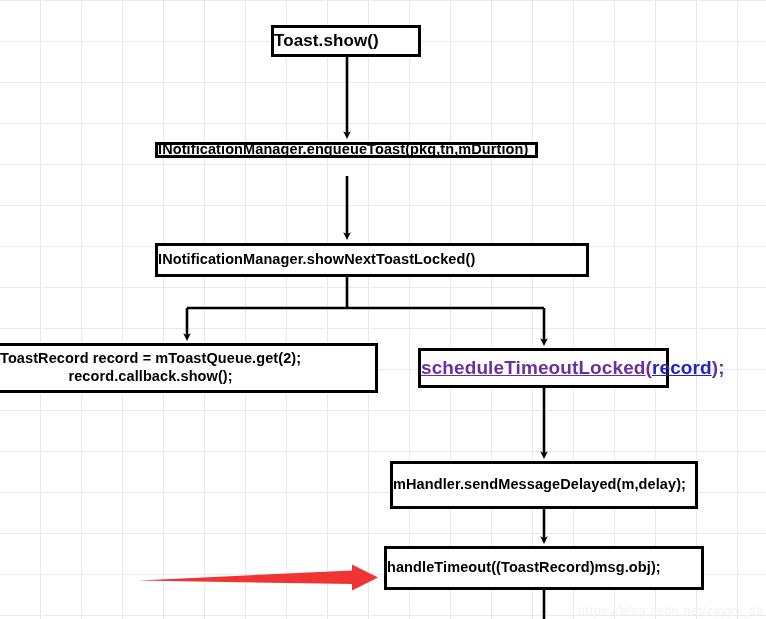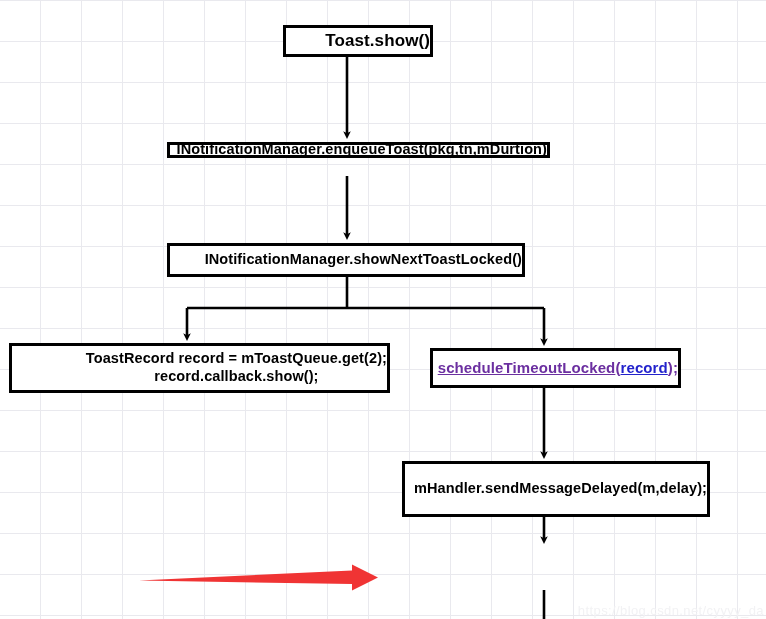--- a/index.html
+++ b/index.html
@@ -22,37 +22,36 @@
     background-size: 41px 41px;
     background-position: -1px 0px;
   }
   .node {
     position: absolute;
     box-sizing: border-box;
     border: 3px solid #000000;
     background: #ffffff;
     display: flex;
     align-items: center;
-    justify-content: flex-end;
+    justify-content: flex-start;
     text-align: center;
     color: #000000;
     font-weight: bold;
     line-height: 1.22;
     white-space: pre-line;
     letter-spacing: 0.1px;
-    margin-left: 12px;
   }
   .node-title {
     font-size: 17px;
   }
   .node-std {
     font-size: 14.5px;
   }
   .node-link {
-    font-size: 15px;
+    font-size: 19px;
     color: #6b2fa0;
   }
   .lnk-a {
     color: #6b2fa0;
     text-decoration: underline;
   }
   .lnk-b {
     color: #2222cc;
     text-decoration: underline;
   }
@@ -131,33 +130,36 @@
   </svg>
 
   <div class="node node-title" style="left:271px; top:25px; width:150px; height:32px;">
     <span>Toast.show()</span>
   </div>
 
   <div class="node node-std" style="left:155px; top:142px; width:383px; height:16px;">
     <span>INotificationManager.enqueueToast(pkg,tn,mDurtion)</span>
   </div>
 
-  <div class="node node-std" style="left:155px; top:243px; width:358px; height:34px;padding-left:28px;">
+  <div class="node node-std" style="left:155px; top:243px; width:434px; height:34px;">
     <span>INotificationManager.showNextToastLocked()</span>
   </div>
 
   <div class="node node-std" style="left:-3px; top:343px; width:381px; height:50px;">
     <span>ToastRecord record = mToastQueue.get(2);
 record.callback.show();</span>
   </div>
 
   <div class="node node-link" style="left:418px; top:348px; width:251px; height:40px;">
     <span><a class="lnk-a" href="#">scheduleTimeoutLocked</a><span class="lnk-plain">(</span><a class="lnk-b" href="#">record</a><span class="lnk-plain">);</span></span>
   </div>
 
-  <div class="node node-std" style="left:390px; top:461px; width:308px; height:56px;">
+  <div class="node node-std" style="left:390px; top:461px; width:308px; height:48px;">
     <span>mHandler.sendMessageDelayed(m,delay);</span>
   </div>
 
+  <div class="node node-std" style="left:384px; top:546px; width:320px; height:44px;">
+    <span>handleTimeout((ToastRecord)msg.obj);</span>
+  </div>
 
   <div class="watermark">https://blog.csdn.net/cyyyy_da</div>
 
 </div>
 
 </body></html>

